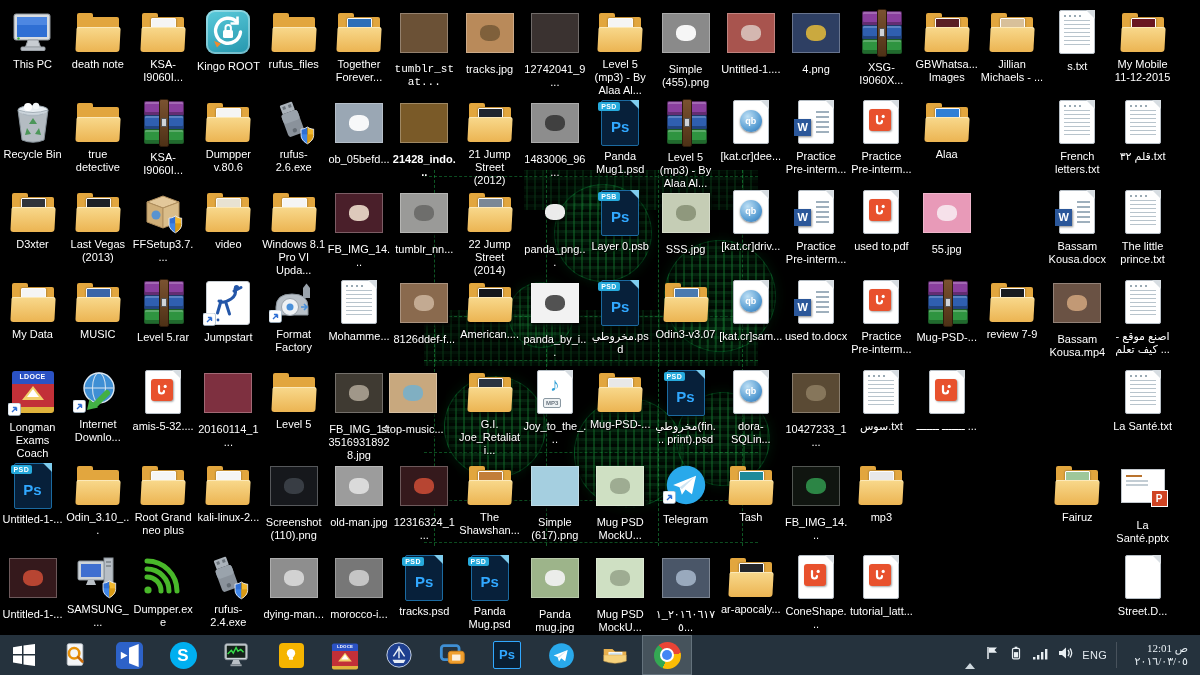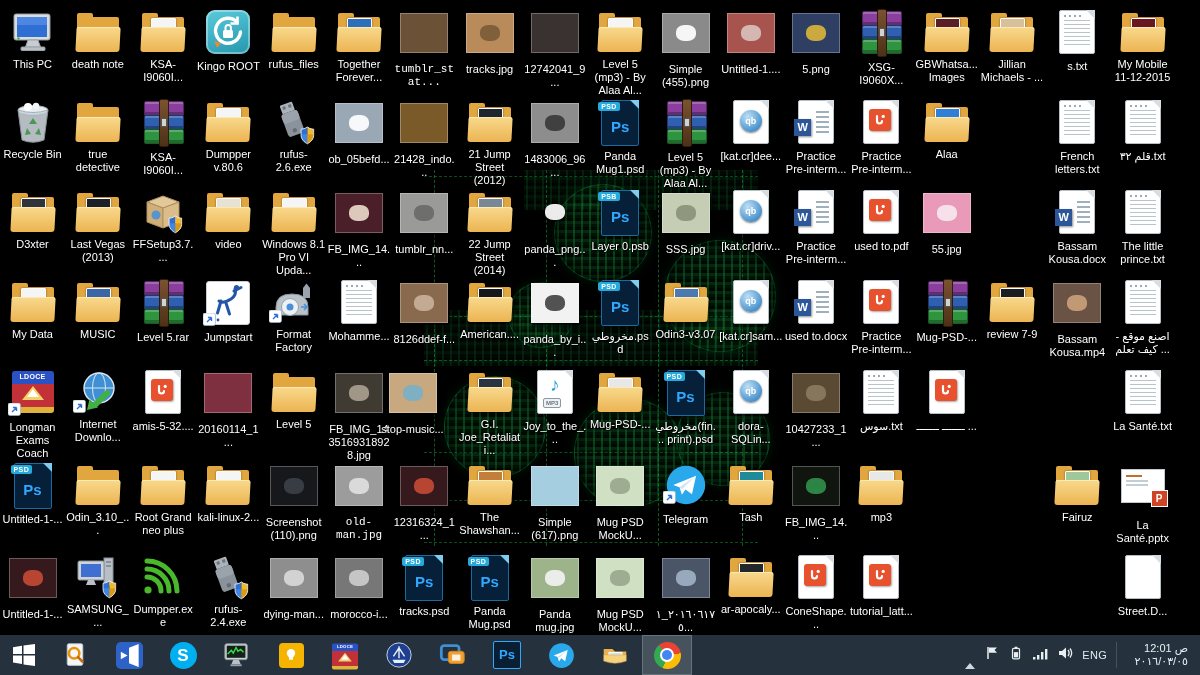--- a/index.html
+++ b/index.html
@@ -89,21 +89,21 @@
   .chromeic{width:27px;height:27px;border-radius:50%;background:conic-gradient(from -40deg,#ea4335 0 120deg,#fbbc05 0 240deg,#34a853 0 360deg);position:relative;}
   .chromeic:before{content:'';position:absolute;left:50%;top:50%;width:14px;height:14px;transform:translate(-50%,-50%);background:#fff;border-radius:50%;}
   .chromeic:after{content:'';position:absolute;left:50%;top:50%;width:10px;height:10px;transform:translate(-50%,-50%);background:#4285f4;border-radius:50%;}
   .psapp{width:26px;height:26px;background:#0a1f33;border:1px solid #31a8ff;border-radius:2px;color:#31a8ff;font-weight:bold;font-size:13px;line-height:26px;text-align:center;}
   .ldocemini{transform:scale(.62);margin:-8px;}
 
   .tray{position:absolute;right:0;top:0;height:40px;display:flex;align-items:center;gap:9px;padding-right:8px;}
   .caret{width:0;height:0;border-left:5px solid transparent;border-right:5px solid transparent;border-bottom:6px solid #cfd8de;}
   .lang{color:#e3eaef;font-size:11px;letter-spacing:.3px;}
   .tsep{width:1px;height:26px;background:rgba(255,255,255,.16);}
-  .clock{color:#eaf1f6;font-size:11px;line-height:13px;text-align:right;padding-right:4px;min-width:62px;}
+  .clock{color:#eaf1f6;font-size:11px;line-height:13px;text-align:right;padding-right:4px;min-width:62px;font-family:Liberation Serif, serif;}
 </style>
 </head>
 <body style="background: rgb(0, 0, 0);">
 
 <div class="mtx">
   <i class="vline" style="left:10px"></i>
     <i class="vline" style="left:122px"></i>
   <i class="vline" style="left:234px"></i>
     <i class="vline" style="left:318px"></i>
   <i class="hline" style="top:6px"></i>
@@ -231,21 +231,21 @@
         </div>
       </div>
       <div class="lbl">Untitled-1....</div>
     </div>
     <div class="cell" title="4.png" style="left: 784.6px; top: 8px;">
       <div class="ic">
         <div class="thumb" style="background:#2e3f63">
           <i class="blob" style="background:#d8b23c"></i>
         </div>
       </div>
-      <div class="lbl">5.png</div>
+      <div class="lbl">4.png</div>
     </div>
     <div class="cell" title="XSG-I9060X..." style="left: 849.9px; top: 8px;">
       <div class="ic">
         <div class="raric">
           <i style="background:#8a3f9e"></i>
           <i style="background:#2f5fb0"></i>
           <i style="background:#2f9440"></i>
           <b class="strap"></b>
         </div>
       </div>
@@ -358,21 +358,21 @@
       <div class="lbl">rufus-2.6.exe</div>
     </div>
     <div class="cell" title="ob_05befd..." style="left: 327.5px; top: 98px;">
       <div class="ic">
         <div class="thumb" style="background:#9aa7b4">
           <i class="blob" style="background:#ffffff"></i>
         </div>
       </div>
       <div class="lbl">ob_05befd...</div>
     </div>
-    <div class="cell" title="21428_indo..." style="left: 392.8px; top: 98px;">
+    <div class="cell" title="21428_indo..." style="left: 392.8px; top: 98px; font-weight: bold;">
       <div class="ic">
         <div class="thumb" style="background:#7a5a28"></div>
       </div>
       <div class="lbl">21428_indo...</div>
     </div>
     <div class="cell" title="21 Jump Street (2012)" style="left: 458.1px; top: 98px;">
       <div class="ic">
         <div class="fold48">
           <i class="fback"></i>
           <i class="fdoc" style="background:#20262e"></i>
@@ -1042,21 +1042,21 @@
       <div class="lbl">kali-linux-2...</div>
     </div>
     <div class="cell" title="Screenshot (110).png" style="left: 262.2px; top: 461px;">
       <div class="ic">
         <div class="thumb" style="background:#16181c">
           <i class="blob" style="background:#3c4148"></i>
         </div>
       </div>
       <div class="lbl">Screenshot (110).png</div>
     </div>
-    <div class="cell" title="old-man.jpg" style="left: 327.5px; top: 461px; font-family: Liberation Mono, monospace;">
+    <div class="cell" title="old-man.jpg" style="left: 327.5px; top: 461px;">
       <div class="ic">
         <div class="thumb" style="background:#9c9c9c">
           <i class="blob" style="background:#e0e0e0"></i>
         </div>
       </div>
       <div class="lbl">old-man.jpg</div>
     </div>
     <div class="cell" title="12316324_1..." style="left: 392.8px; top: 461px;">
       <div class="ic">
         <div class="thumb" style="background:#35191c">

